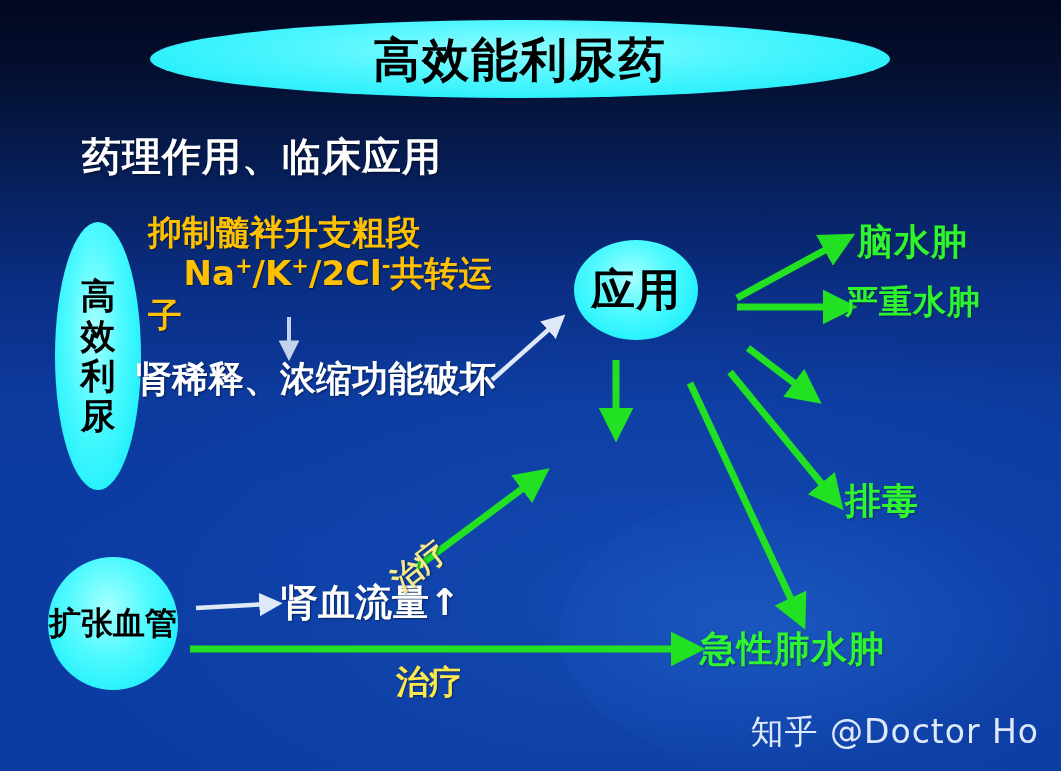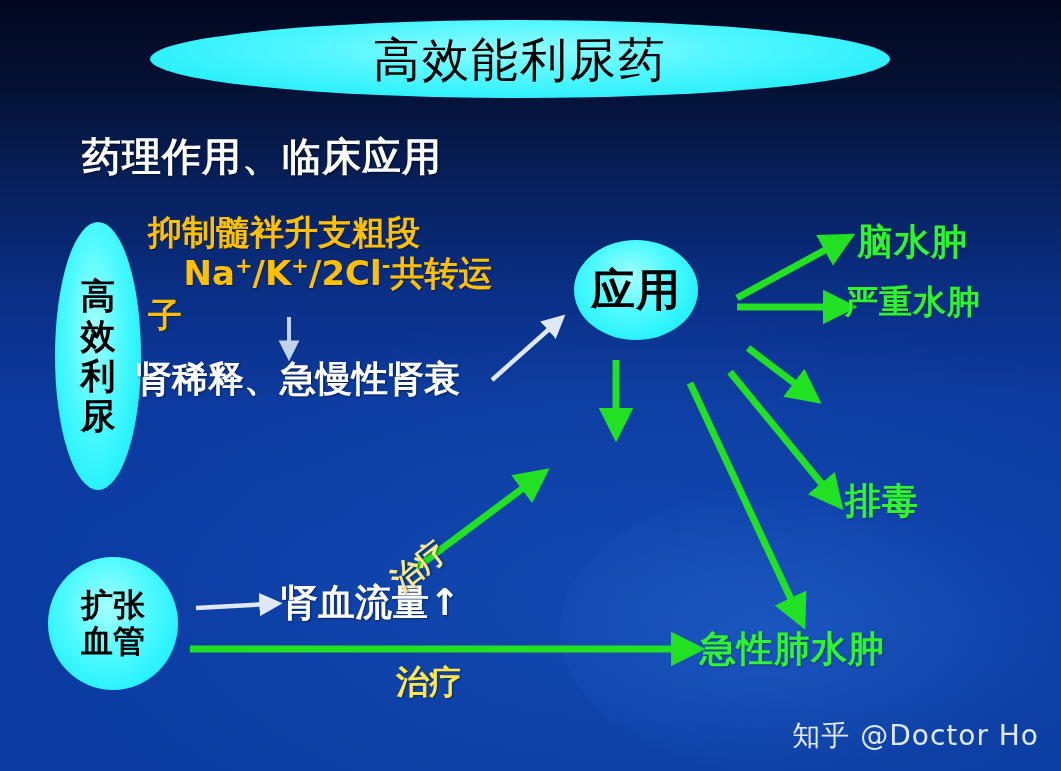--- a/index.html
+++ b/index.html
@@ -46,21 +46,21 @@
     left: 150px; top: 20px;
     width: 740px; height: 78px;
     border-radius: 50%;
     background: radial-gradient(ellipse at 50% 38%, #8ffcff 0%, #4ff6ff 42%, #2ef0fb 72%, #17dff2 100%);
     display: flex;
     align-items: center;
     justify-content: center;
   }
   .title-text {
     font-size: 47px;
-    font-weight: normal;
+    font-weight: bold;
     color: #000;
     letter-spacing: 2px;
     line-height: 1;
   }
 
   .subtitle {
     position: absolute;
     left: 82px; top: 130px;
     font-size: 39px;
     font-weight: bold;
@@ -105,21 +105,21 @@
     letter-spacing: 1px;
   }
 
   .ell-vaso {
     position: absolute;
     left: 48px; top: 557px;
     width: 130px; height: 133px;
     border-radius: 50%;
     background: radial-gradient(ellipse at 46% 38%, #a6ffff 0%, #4ffaff 42%, #1ff0fb 80%, #10e2f2 100%);
     display: flex;
-    flex-direction: column;
+    flex-direction: row;
     align-items: center;
     justify-content: center;
   }
   .ell-vaso .ch {
     font-size: 32px;
     font-weight: bold;
     color: #000;
     line-height: 1.12;
   }
 
@@ -183,21 +183,21 @@
   .yellow-label.rot {
     color: #f5e98a;
     font-size: 30px;
     transform: rotate(-38deg);
     transform-origin: left bottom;
   }
 
   .watermark {
     position: absolute;
     right: 22px; bottom: 16px;
-    font-size: 28px;
+    font-size: 33px;
     color: #eaf2ff;
     letter-spacing: 1px;
     opacity: 0.95;
   }
 
   svg.arrows {
     position: absolute;
     left: 0; top: 0;
     width: 1061px;
     height: 771px;
@@ -260,21 +260,21 @@
     <span class="ch">利</span>
     <span class="ch">尿</span>
   </div>
 
   <div class="yellow-block">
     <div>抑制髓袢升支粗段</div>
     <div class="yellow-line2">Na<span class="sup">+</span>/K<span class="sup">+</span>/2Cl<span class="sup">-</span>共转运</div>
     <div>子</div>
   </div>
 
-  <div class="white-line">肾稀释、急慢性肾衰</div>
+  <div class="white-line">肾稀释、浓缩功能破坏</div>
 
   <div class="ell-app">
     <span class="ch">应用</span>
   </div>
 
   <div class="green-txt" style="left:857px; top:218px;">脑水肿</div>
   <div class="green-txt" style="left:845px; top:280px; font-size:33px;">严重水肿</div>
   <div class="green-txt" style="left:845px; top:477px;">排毒</div>
   <div class="green-txt" style="left:700px; top:625px;">急性肺水肿</div>
 

